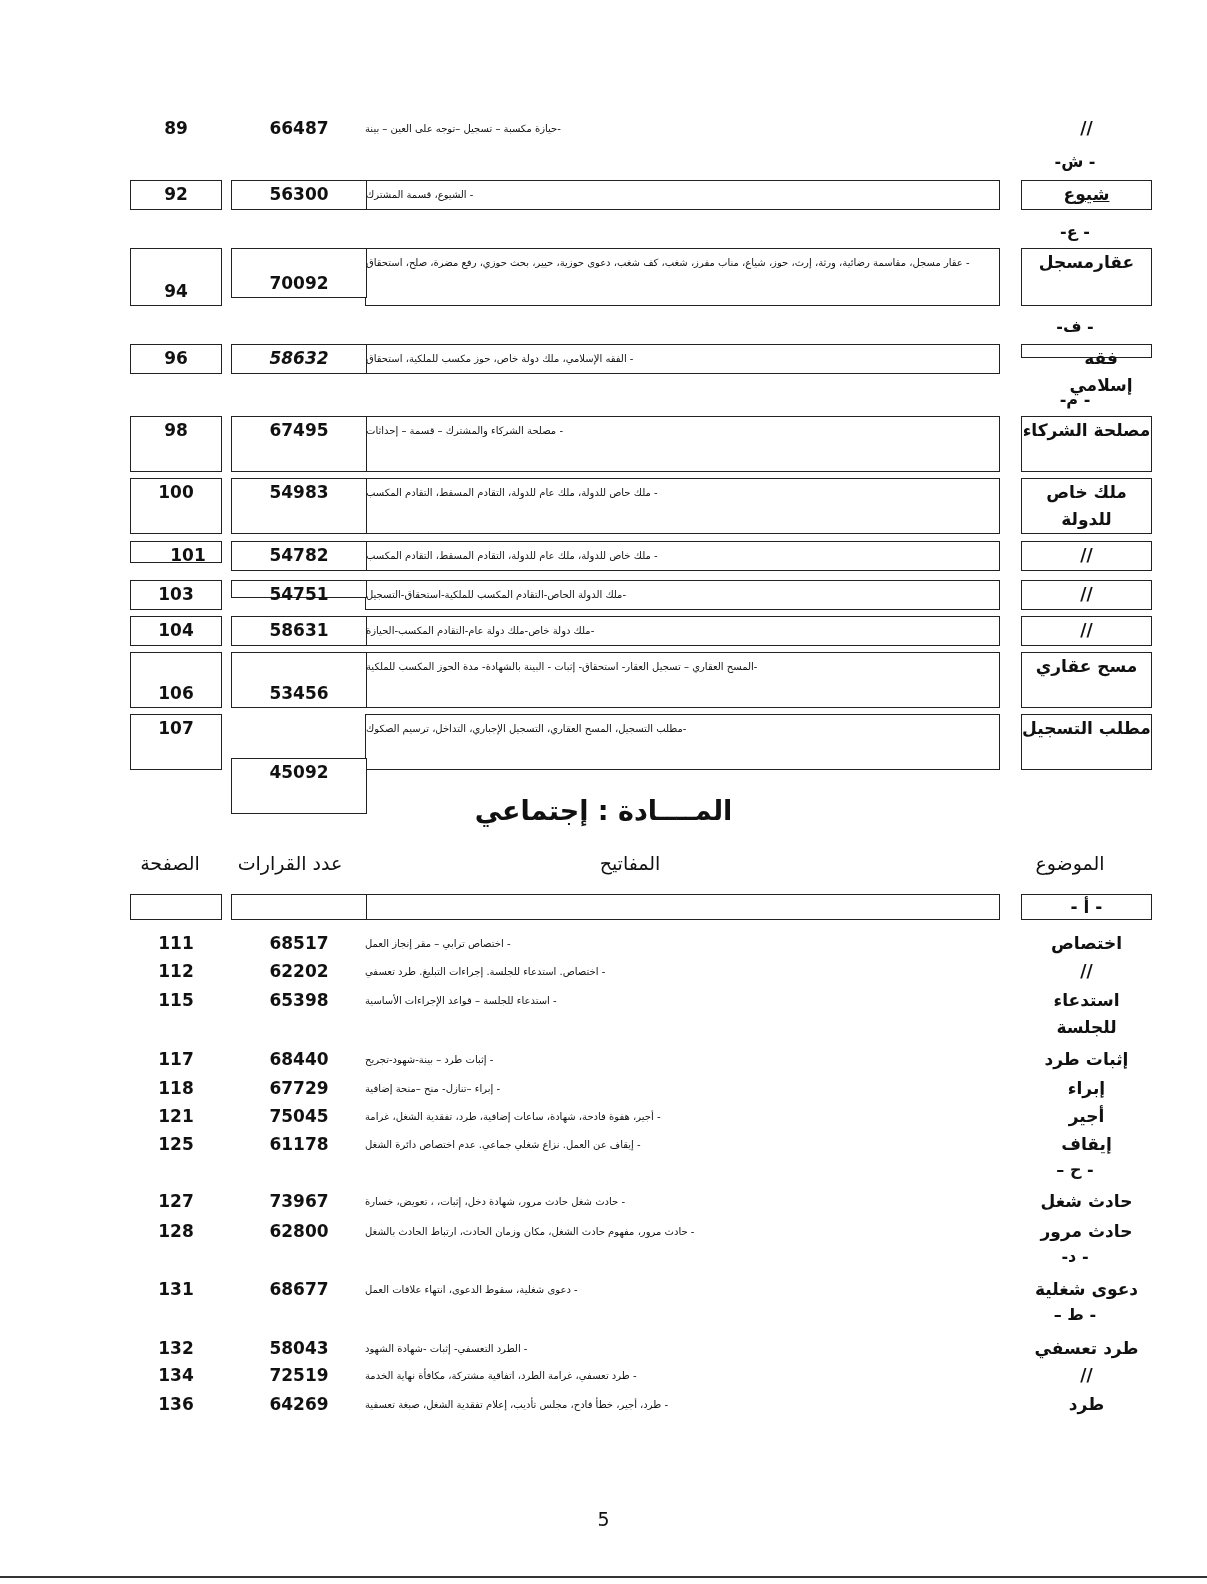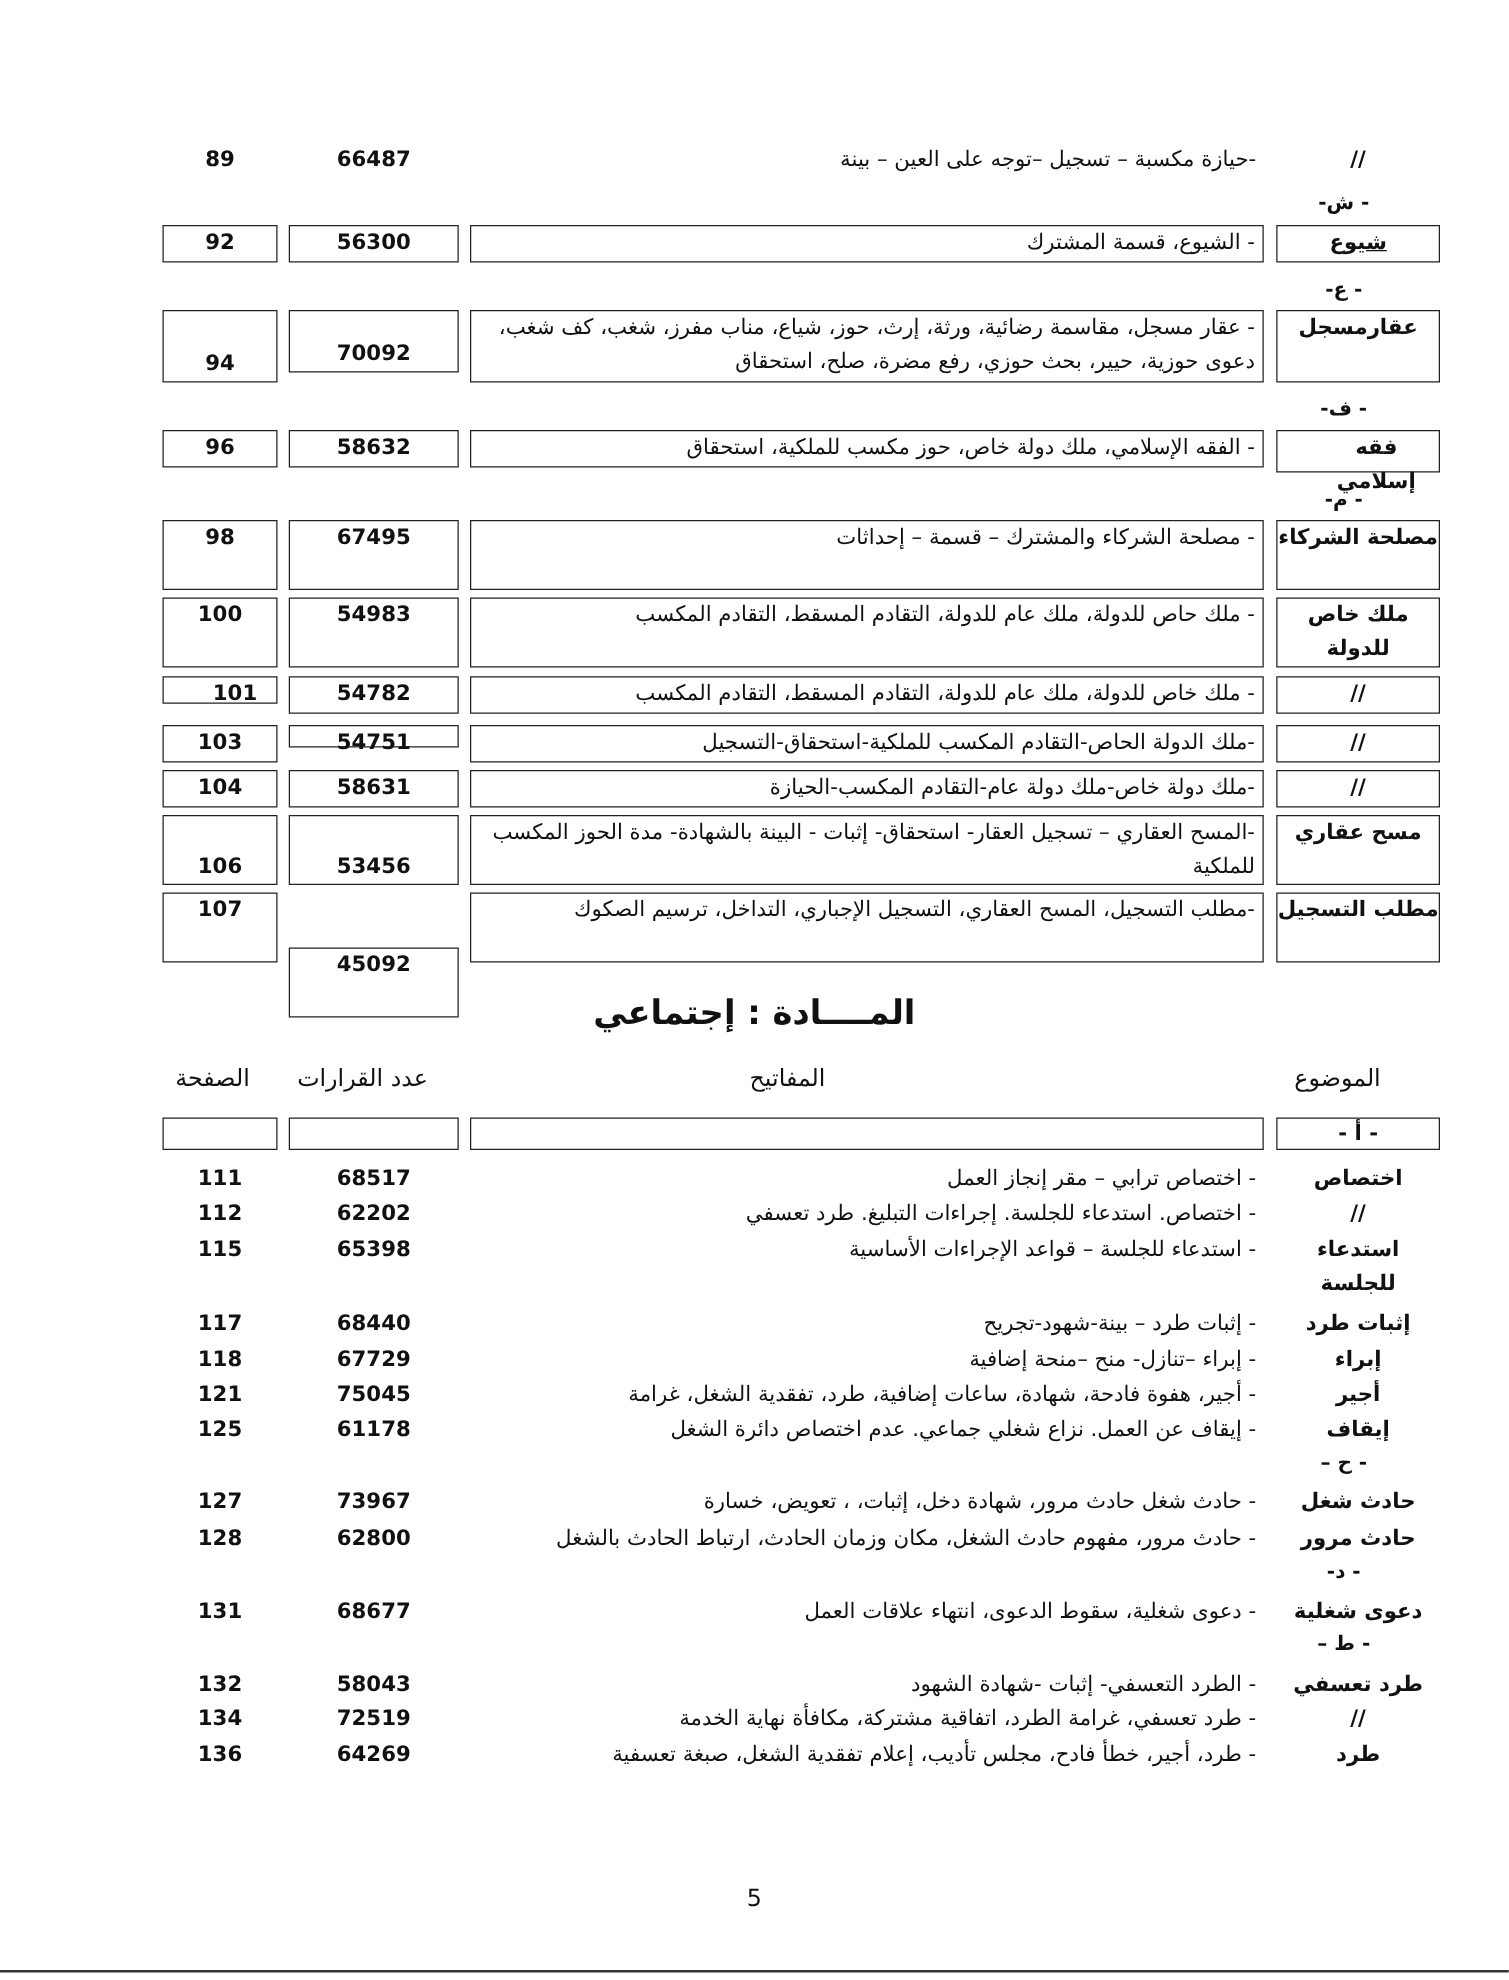--- a/index.html
+++ b/index.html
@@ -5,21 +5,21 @@
   html, body { margin: 0; padding: 0; background: #ffffff; }
   body {
     width: 1207px; height: 1584px; position: relative; overflow: hidden;
     font-family: "DejaVu Sans", sans-serif; color: #111;
   }
   .page { position: absolute; left: 0; top: 0; width: 1207px; height: 1584px; }
   .row { position: absolute; left: 122px; width: 1030px; direction: rtl; }
   .cell { position: absolute; top: 0; box-sizing: border-box; font-size: 17px; font-weight: bold; line-height: 27px; }
   .boxed .cell { border: 1.5px solid #222; background: #fff; }
   .c-topic { right: 0; width: 131px; text-align: center; }
-  .c-keys { right: 141px; width: 635px; text-align: right; padding-right: 6px; font-weight: normal; font-size: 17px; }
+  .c-keys { right: 152px; width: 635px; text-align: left; padding-right: 6px; font-weight: normal; font-size: 10px; }
   .c-count { right: 785px; width: 136px; text-align: center; }
   .c-page { right: 930px; width: 92px; text-align: center; }
   .open .cell { border: none; }
   .open .c-keys { font-weight: normal; }
   .letter { position: absolute; direction: rtl; font-size: 16px; font-weight: bold; left: 1030px; width: 90px; text-align: center; }
   .underline { text-decoration: underline; }
   .title {
     position: absolute; top: 795px; left: 0; width: 1207px; text-align: center;
     font-size: 27px; font-weight: bold; direction: rtl;
   }
@@ -55,23 +55,23 @@
     <div class="cell c-count v-bottom" style="height:50px;">
         <span>70092</span>
       </div>
     <div class="cell c-page v-bottom" style="height:58px;">
         <span>94</span>
       </div>
   </div>
   <div class="letter" style="top:317px;">- ف-</div>
 
   <div class="row boxed" style="top:344px;height:30px;">
-    <div class="cell c-topic" style="height:34px;padding-left:29px;">فقه إسلامي</div>
+    <div class="cell c-topic" style="height:14px;padding-left:29px;">فقه إسلامي</div>
     <div class="cell c-keys" style="height:30px;">- الفقه الإسلامي، ملك دولة خاص، حوز مكسب للملكية، استحقاق</div>
-    <div class="cell c-count" style="height:30px;">58632</div>
+    <div class="cell c-count" style="height:30px;font-style:italic;">58632</div>
     <div class="cell c-page" style="height:30px;">96</div>
   </div>
   <div class="letter" style="top:390px;">- م-</div>
 
   <div class="row boxed" style="top:416px;height:56px;">
     <div class="cell c-topic" style="height:56px;">مصلحة الشركاء</div>
     <div class="cell c-keys" style="height:56px;">- مصلحة الشركاء والمشترك – قسمة – إحداثات</div>
     <div class="cell c-count" style="height:56px;">67495</div>
     <div class="cell c-page" style="height:56px;">98</div>
   </div>

